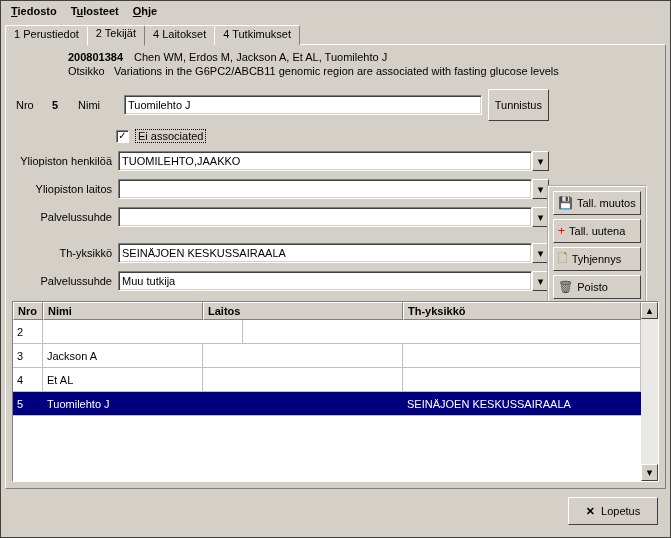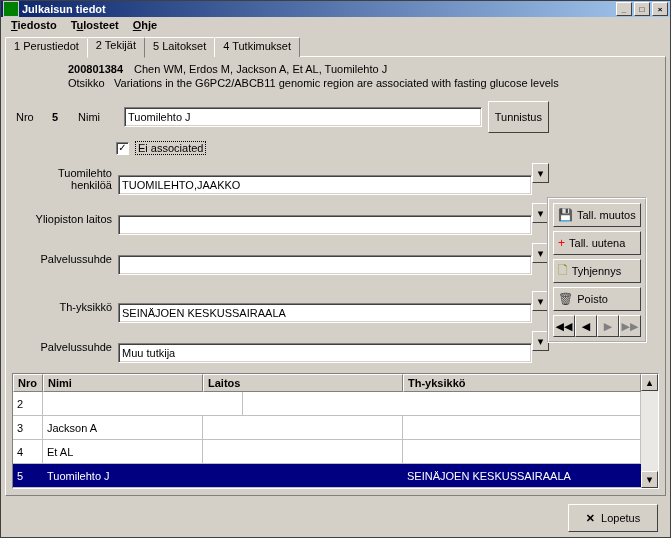--- a/index.html
+++ b/index.html
@@ -26,21 +26,21 @@
 .nav-row { display: flex; gap: 0; }
 .nav-btn { width: 22px; height: 22px; background: #d4d0c8; border: 1px solid #fff; border-right-color: #404040; border-bottom-color: #404040; display: flex; align-items: center; justify-content: center; cursor: default; }
 .nav-btn.dis { color: #808080; }
 .form-area { display: flex; flex-direction: column; gap: 8px; position: relative; padding-right: 110px; padding-left: 4px; }
 .form-row { display: flex; align-items: center; gap: 6px; }
 .label { width: 96px; text-align: right; }
 .label-sm { width: 30px; }
 .input { background: #fff; border: 1px solid #808080; border-right-color: #fff; border-bottom-color: #fff; height: 20px; padding: 1px 3px; display: flex; align-items: center; }
 .input-inset { box-shadow: inset 1px 1px 0 #404040, inset -1px -1px 0 #d4d0c8; }
 .dropdown { display: flex; flex: 1; }
-.dropdown .input { flex: 1; margin-top: 12px; }
+.dropdown .input { flex: 1; }
 .dd-btn { width: 17px; height: 20px; background: #d4d0c8; border: 1px solid #fff; border-right-color: #404040; border-bottom-color: #404040; display: flex; align-items: center; justify-content: center; cursor: default; }
 .checkbox { width: 13px; height: 13px; background: #fff; border: 1px solid #808080; border-right-color: #fff; border-bottom-color: #fff; display: flex; align-items: center; justify-content: center; box-shadow: inset 1px 1px 0 #404040; }
 .checkbox.checked::after { content: "✓"; font-size: 10px; line-height: 1; color: #000; }
 .table-wrap { margin-top: 10px; border: 1px solid #808080; border-right-color: #fff; border-bottom-color: #fff; background: #fff; flex: 1; position: relative; display: flex; }
 .table { flex: 1; }
 .thead { display: flex; background: #d4d0c8; }
 .th { border: 1px solid #fff; border-right-color: #808080; border-bottom-color: #808080; padding: 2px 4px; font-weight: bold; }
 .th-nro { width: 30px; }
 .th-nimi { width: 160px; }
 .th-laitos { width: 200px; }
@@ -62,39 +62,30 @@
 .icon { font-size: 12px; }
 .icon-save { color: #000080; }
 .icon-plus { color: #ff0000; }
 .icon-doc { color: #888800; }
 .icon-trash { color: #444; }
 </style>
 </head>
 <body>
 
 <div class="window">
-  <div class="titlebar">
-    <div class="titlebar-icon"></div>
-    <div class="titlebar-text">Julkaisun tiedot</div>
-    <div class="window-controls">
-      <div class="win-btn">_</div>
-      <div class="win-btn">□</div>
-      <div class="win-btn">×</div>
-    </div>
-  </div>
   <div class="menubar">
     <div class="menu-item"><u>T</u><span></span><span>iedosto</span></div>
     <div class="menu-item">T<u>u</u>losteet</div>
     <div class="menu-item"><u>O</u>hje</div>
   </div>
   <div class="content">
     <div class="tabs">
       <div class="tab">1 Perustiedot</div>
       <div class="tab active">2 Tekijät</div>
-      <div class="tab">5 Laitokset</div>
+      <div class="tab">4 Laitokset</div>
       <div class="tab">4 Tutkimukset</div>
     </div>
     <div class="tab-panel">
       <div class="header-row">
         <span class="idnum">200801384</span>
         <span>Chen WM, Erdos M, Jackson A, Et AL, Tuomilehto J</span>
       </div>
       <div class="header-row2">
         <span style="width:40px">Otsikko</span>
         <span>Variations in the G6PC2/ABCB11 genomic region are associated with fasting glucose levels</span>
@@ -131,21 +122,21 @@
           <span style="width:20px;font-weight:bold">5</span>
           <span style="width:40px">Nimi</span>
           <div class="input input-inset" style="flex:1">Tuomilehto J</div>
           <div class="btn" style="height:32px;padding:0 6px">Tunnistus</div>
         </div>
         <div class="form-row" style="padding-left:100px">
           <div class="checkbox checked"></div>
           <span style="border:1px dotted #000;padding:0 2px">Ei associated</span>
         </div>
         <div class="form-row">
-          <span class="label">Tuomilehto henkilöä</span>
+          <span class="label">Yliopiston henkilöä</span>
           <div class="dropdown">
             <div class="input input-inset">TUOMILEHTO,JAAKKO</div>
             <div class="dd-btn">▾</div>
           </div>
         </div>
         <div class="form-row">
           <span class="label">Yliopiston laitos</span>
           <div class="dropdown">
             <div class="input input-inset"></div>
             <div class="dd-btn">▾</div>

